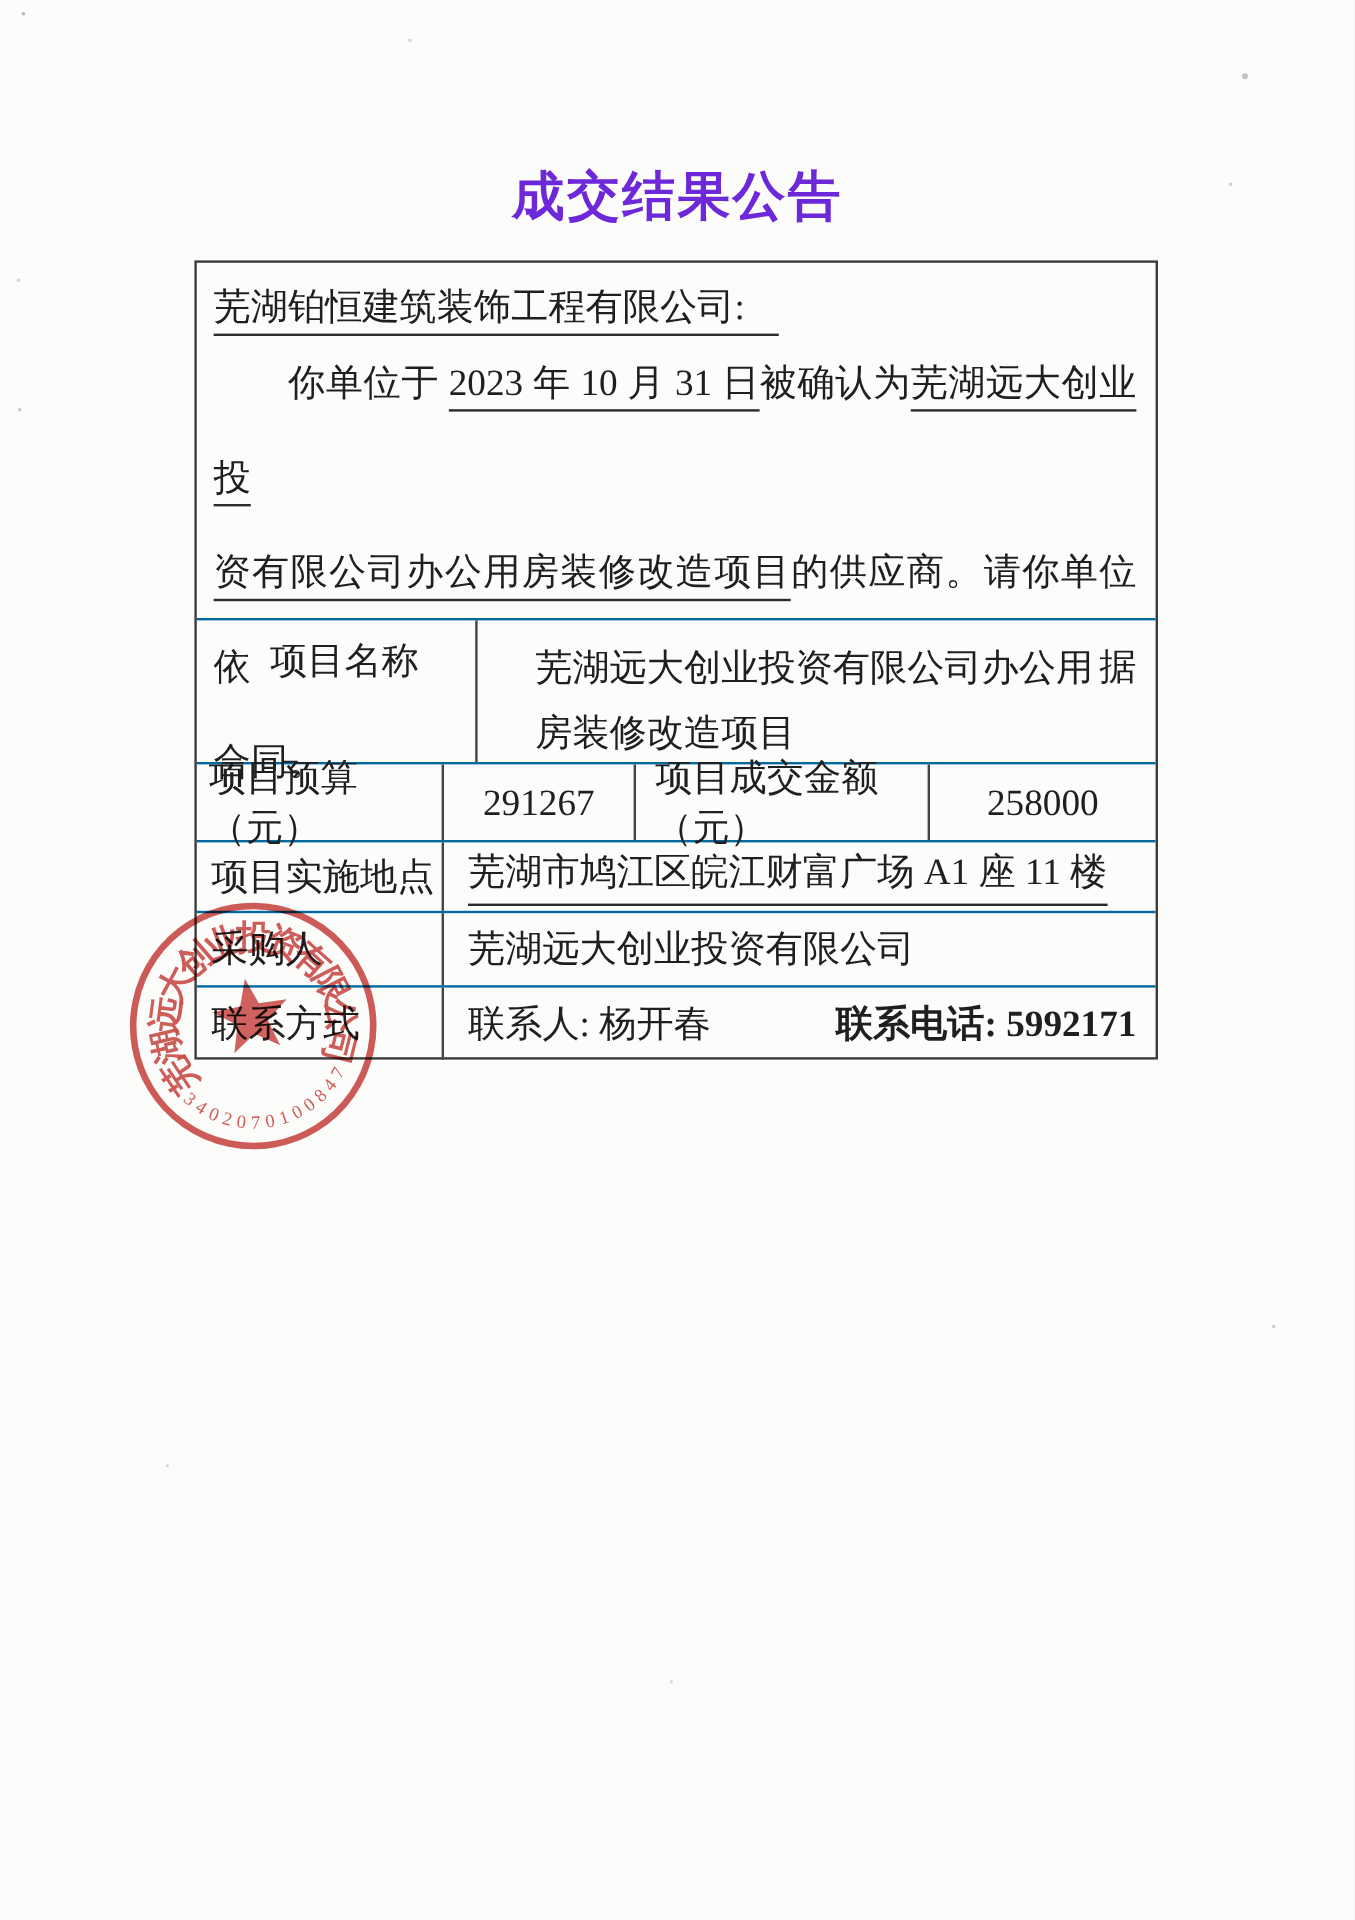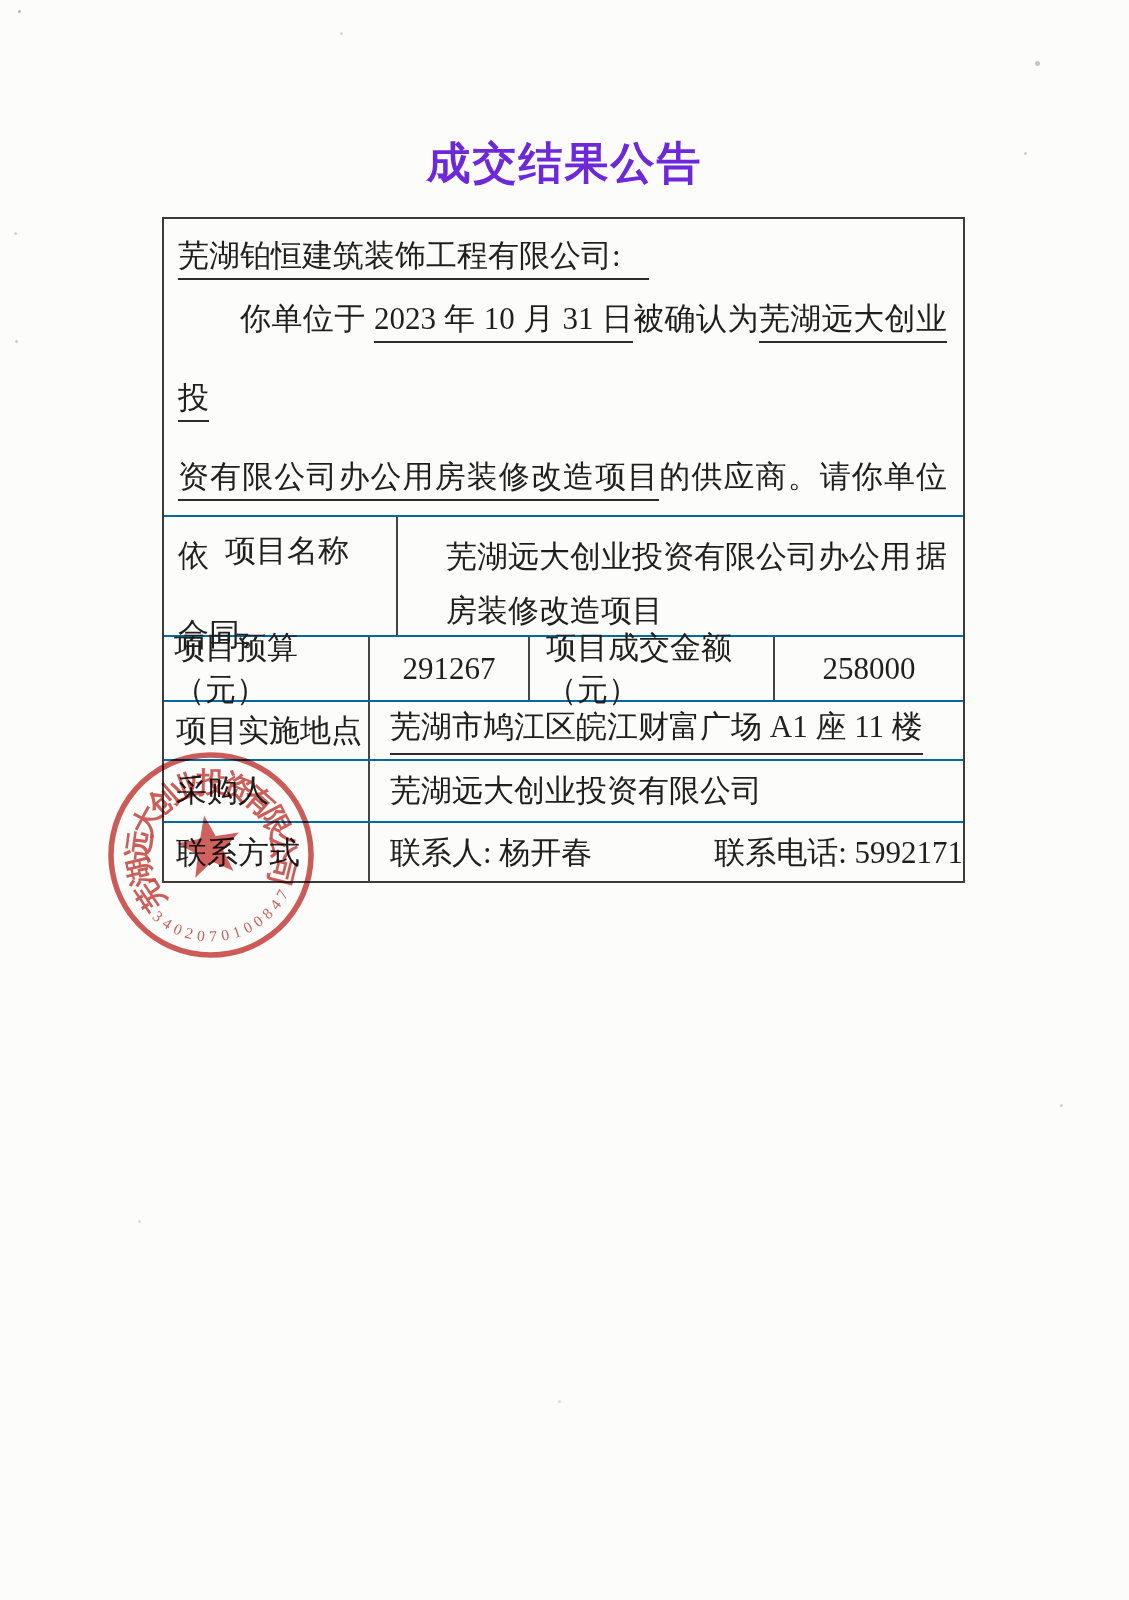--- a/index.html
+++ b/index.html
@@ -48,21 +48,21 @@
   .c-bval{width:160px;justify-content:center;}
   .c-dlabel{width:245px;padding-left:16px;}
   .c-dval{flex:1;justify-content:center;}
 
   
   .row-loc{height:59px;align-items:center;}
   .row-buyer{height:62px;align-items:center;}
   .row-contact{height:60px;align-items:center;}
   .lab{width:206px;height:100%;display:flex;align-items:center;padding-left:12px;box-sizing:border-box;}
   .val{flex:1;display:flex;align-items:center;padding-left:20px;box-sizing:border-box;}
-  .contact-phone{margin-left:auto;margin-right:0;}
+  .contact-phone{margin-left:auto;margin-right:16px;font-weight:bold;}
 
   
   .seal{position:absolute;left:76px;top:720px;width:270px;height:270px;
         mix-blend-mode:multiply;opacity:.9;}
 </style>
 </head>
 <body>
 
 <div class="sheet">
   <div class="speckles"></div>

